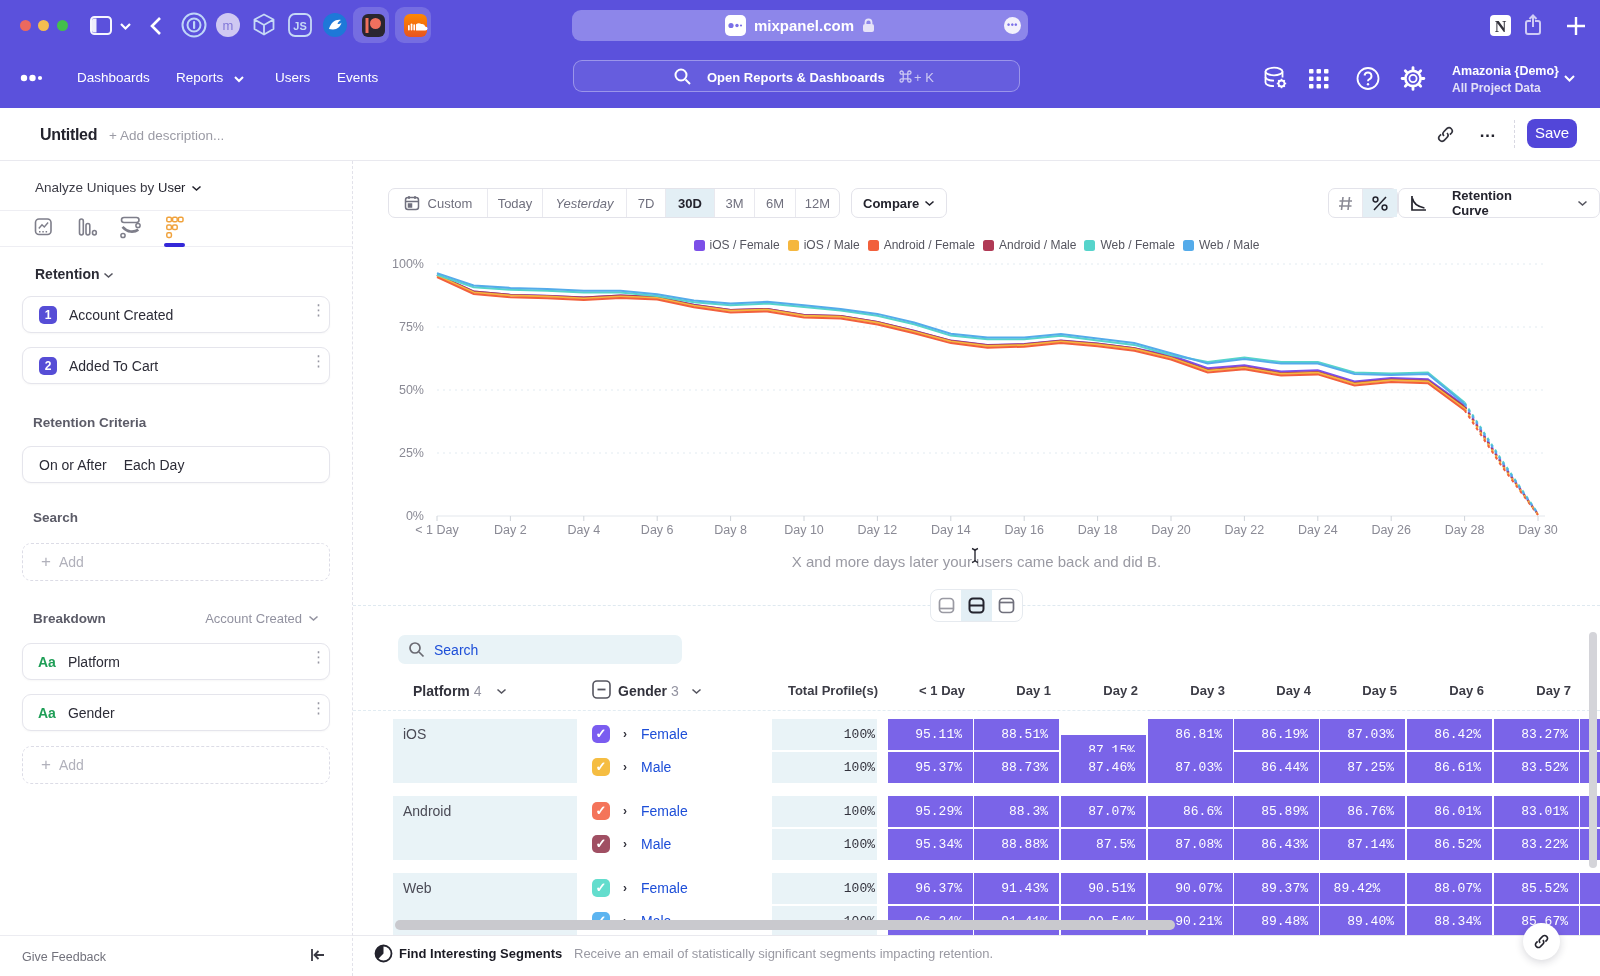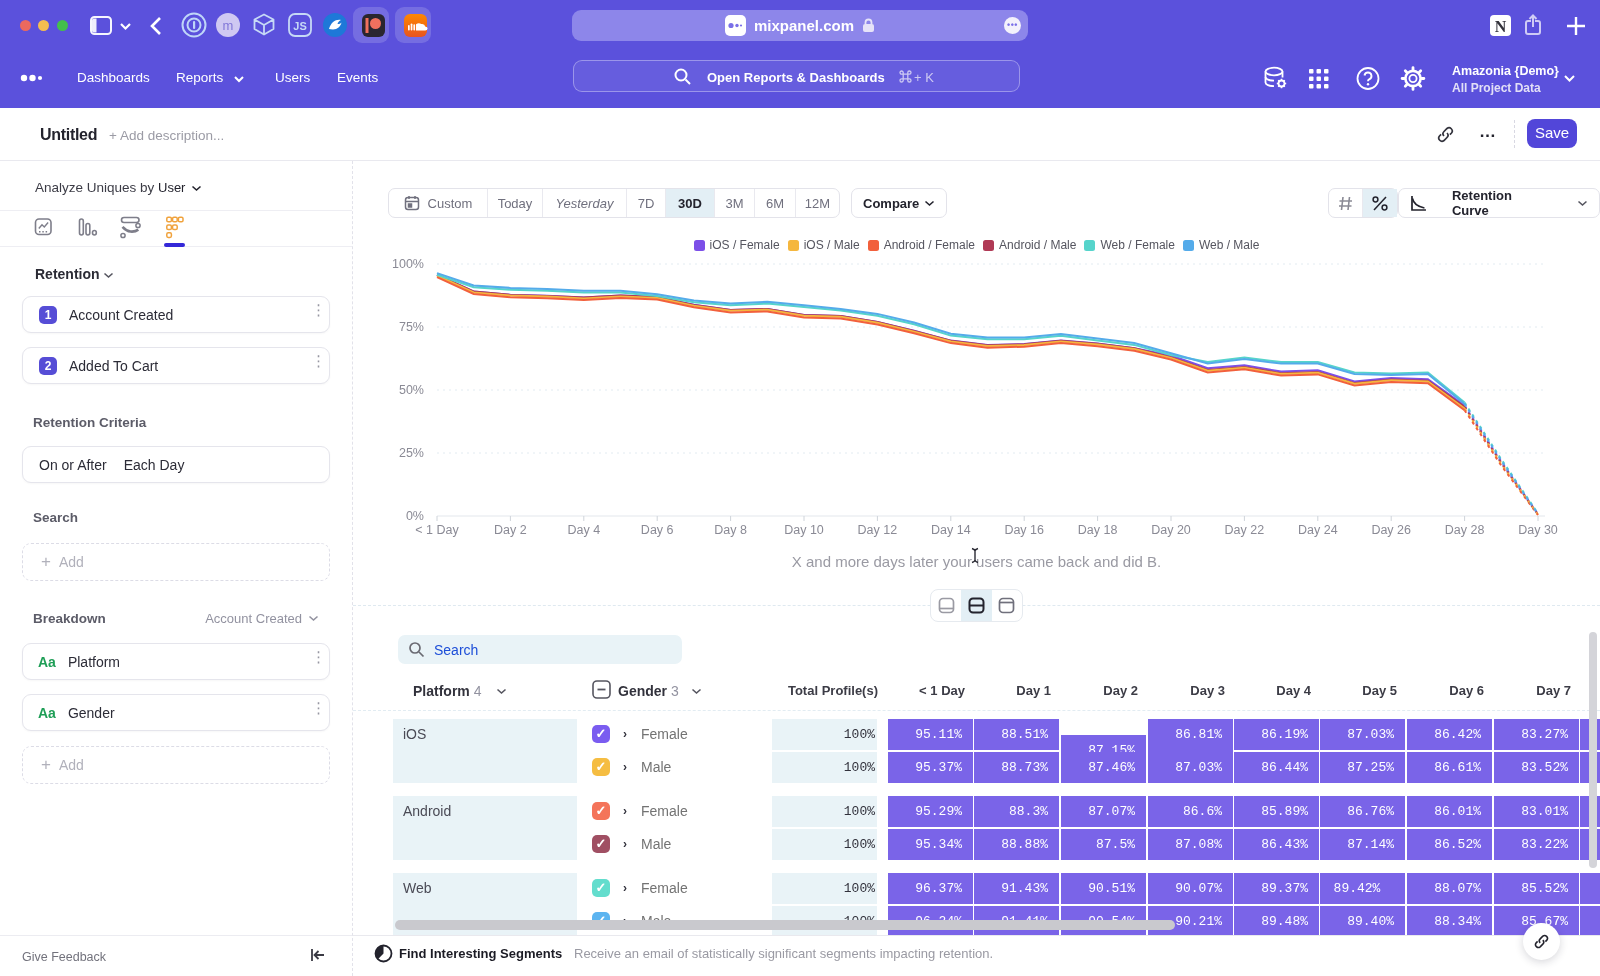--- a/index.html
+++ b/index.html
@@ -33,21 +33,21 @@
 .seg .on { background:#e3eff5; color:#23232d; font-weight:700; }
 .btn { height:30px; border:1px solid #e3e3ea; border-radius:7px; background:#fff; display:flex; align-items:center; font-size:14px; color:#23232d; }
 .legend { position:absolute; top:238px; left:353px; width:1247px; display:flex; justify-content:center; gap:8px; font-size:12px; color:#55555f; }
 .legend span { display:flex; align-items:center; gap:5px; }
 .lsq { width:11px; height:11px; border-radius:2.5px; display:inline-block; }
 
 .pcell { position:absolute; background:#7a64e8; color:#fff; font-family:"Liberation Mono", monospace; font-size:13px; text-align:right; line-height:31px; padding-right:11px; }
 .cyancell { position:absolute; background:#e9f3f7; }
 .mono { font-family:"Liberation Mono", monospace; }
 .chk { position:absolute; width:18px; height:18px; border-radius:5px; color:#fff; text-align:center; font-size:13px; line-height:18px; font-weight:700; }
-.glabel { position:absolute; font-size:14px; color:#737373; }
+.glabel { position:absolute; font-size:14px; color:#1d4ed8; }
 .gchev { position:absolute; font-size:12px; color:#33333d; font-weight:700; }
 .dayhdr { position:absolute; top:683px; font-size:13px; font-weight:700; color:#3c3c46; text-align:right; }
 </style>
 </head>
 <body>
 
 <div id="chrome"></div>
 <div class="tl" style="left:20px; background:#ec695e;"></div>
 <div class="tl" style="left:38px; background:#f4bd50;"></div>
 <div class="tl" style="left:57px; background:#43c04b;"></div>

